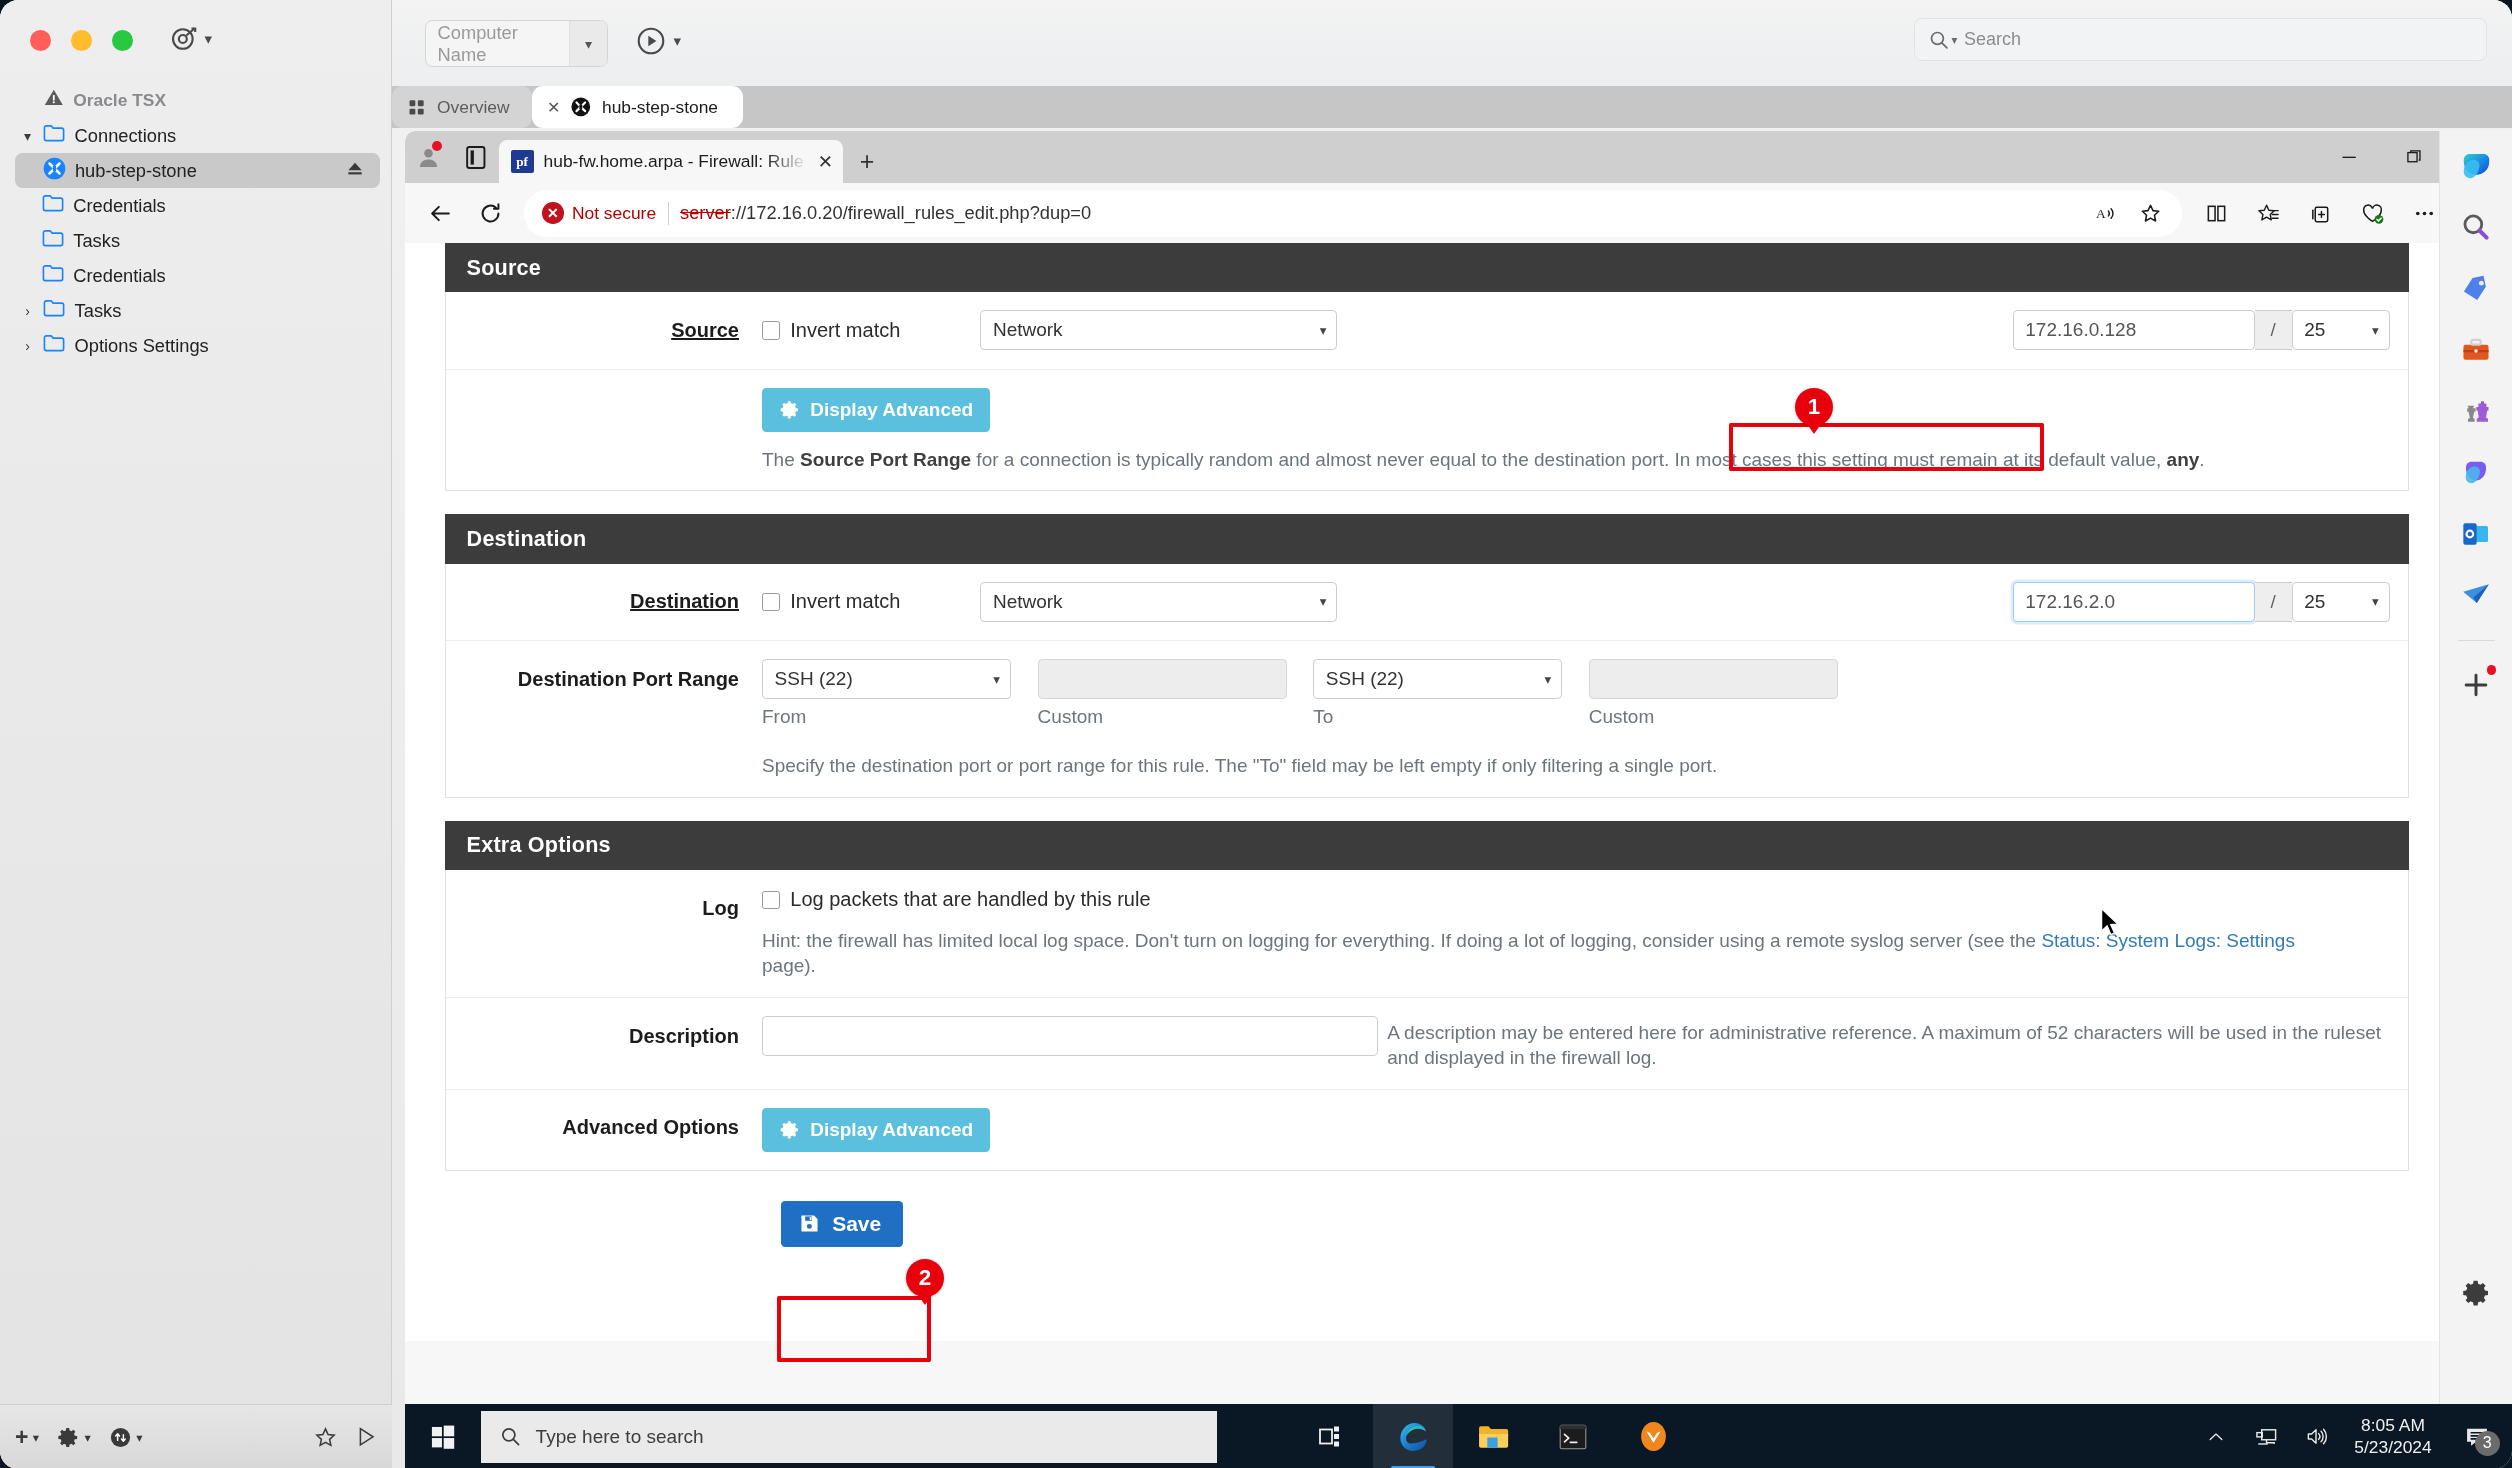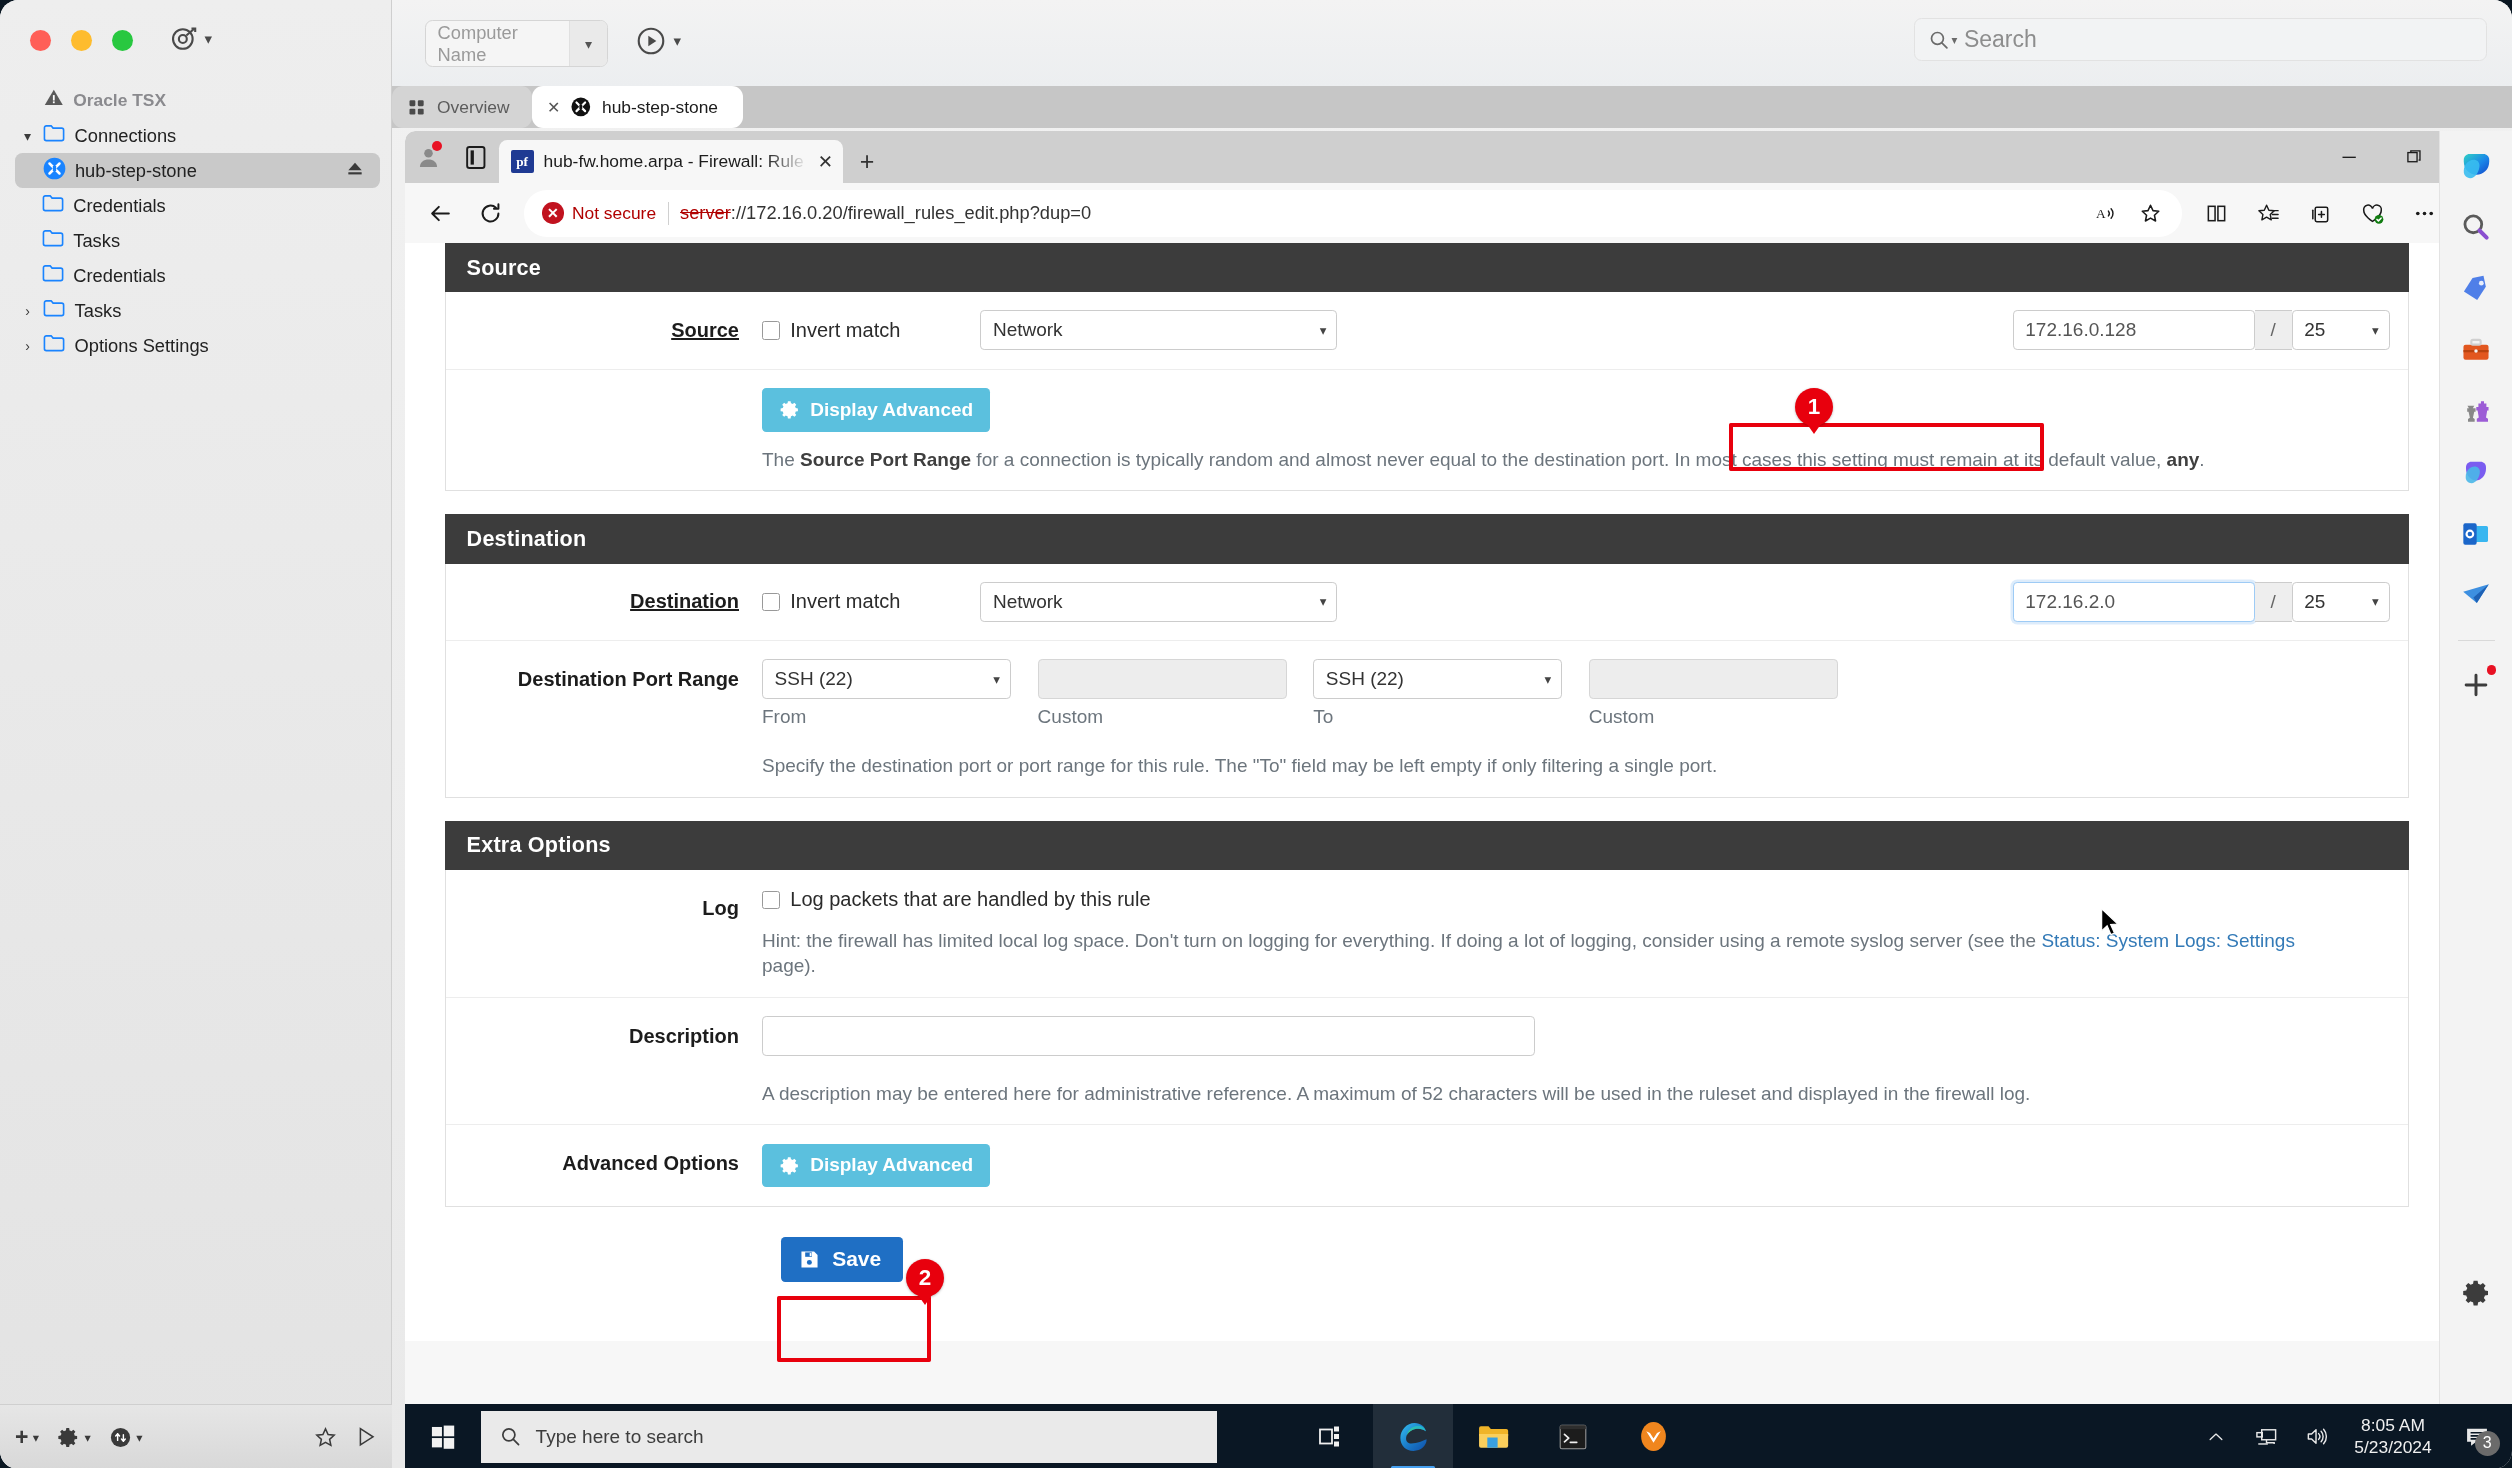--- a/index.html
+++ b/index.html
@@ -83,21 +83,21 @@
     width: 38px; height: 100%; border-left: 0.8px solid #e0e0e0;
     background: #eaeaea; border-radius: 0 6.6px 6.6px 0;
     display:flex; align-items:center; justify-content:center; color:#555; font-size:14px;
   }
   .play-grp { position: absolute; left: 243px; top: 25px; display:flex; align-items:center; gap:6.6px;}
   .mac-search {
     position: absolute; right: 25px; top: 18.3px; width: 573px; height: 43px;
     border: 0.8px solid #e2e2e2; border-radius: 7.5px; background: #f2f3f4;
     display: flex; align-items: center; gap: 6.6px; padding-left: 13.3px;
   }
-  .mac-search .ph { color: #8d8d8d; font-size: 23px; }
+  .mac-search .ph { color: #8d8d8d; font-size: 18px; }
 
   
   .mac-tabs {
     position: absolute; left: 392px; top: 86px; width: 2120px; height: 42px;
     background: #c6c6c6;
   }
   .mtab {
     position: absolute; top: 0; height: 42px;
     display: flex; align-items: center; gap: 10px;
     padding: 0 15px; font-size: 17.4px; color: #5c5c5c; border-radius: 11px;
@@ -701,21 +701,21 @@
                     <div style="display:flex;align-items:center;">
                       <span class="chk"></span>
                       <span class="chk-label">Log packets that are handled by this rule</span>
                     </div>
                     <div class="helper" style="max-width:1578px;"><span>Hint: the firewall has limited local log space. Don't turn on logging for everything. If doing a lot of logging, consider using a remote syslog server (see the </span><a href="#">Status: System Logs: Settings</a><span> page).</span></div>
                   </div>
                 </div>
 
                 <div class="frow">
                   <div class="flabel" style="text-decoration:none;">Description</div>
-                  <div class="fctrl" style="flex-direction:column;align-items:flex-start;gap:21px;">
+                  <div class="fctrl" style="flex-direction:row;align-items:flex-start;gap:9px;">
                     <span class="txt" style="width:773px;">
                         <span></span>
                       </span>
                     <div class="helper" style="max-width:1578px;">A description may be entered here for administrative reference. A maximum of 52 characters will be used in the ruleset and displayed in the firewall log.</div>
                   </div>
                 </div>
 
                 <div class="frow">
                   <div class="flabel" style="text-decoration:none;">Advanced Options</div>
                   <div class="fctrl">

